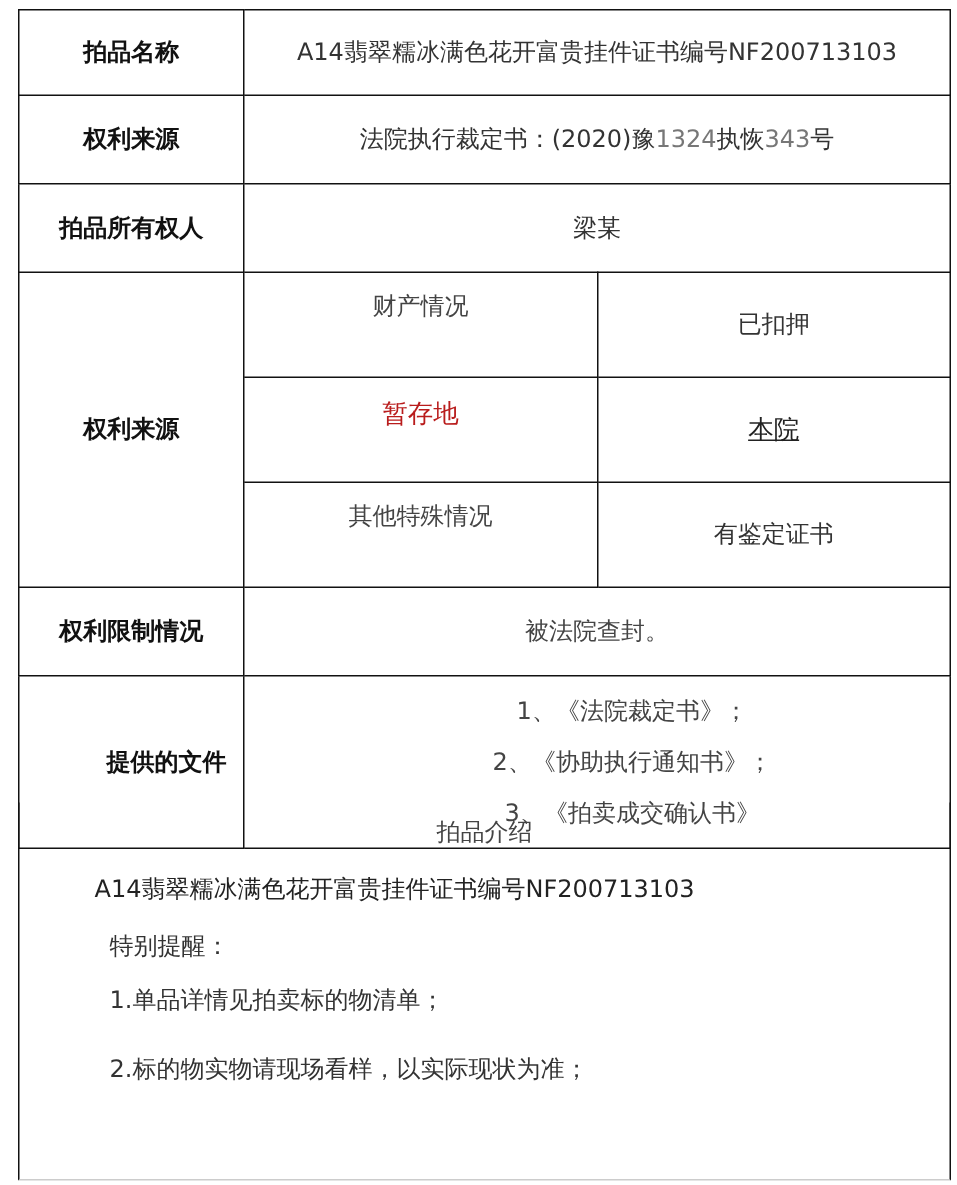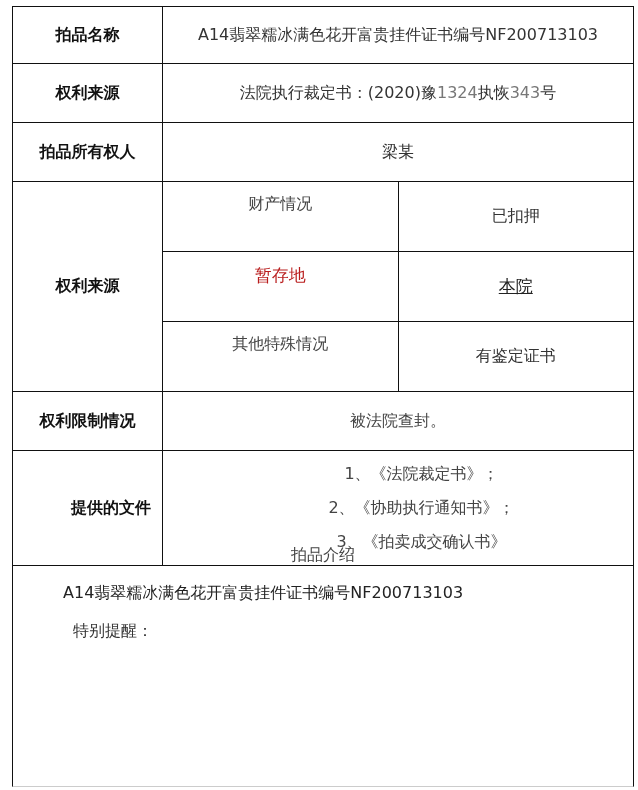--- a/index.html
+++ b/index.html
@@ -66,13 +66,15 @@
       <div class="doc-line">3、《拍卖成交确认书》</div>
     </td>
   </tr>
 </tbody>
   </table>
 
 <div class="intro">
   <div class="intro-title">拍品介绍</div>
   <div class="intro-line" style="top:48px;left:50px;">A14翡翠糯冰满色花开富贵挂件证书编号NF200713103</div>
   <div class="intro-line" style="top:86px;color:#333;">特别提醒：</div>
+  <div class="intro-line" style="top:122px;color:#333;">1.单品详情见拍卖标的物清单；</div>
+  <div class="intro-line" style="top:168px;color:#333;">2.标的物实物请现场看样，以实际现状为准；</div>
 </div>
 
 </body></html>

